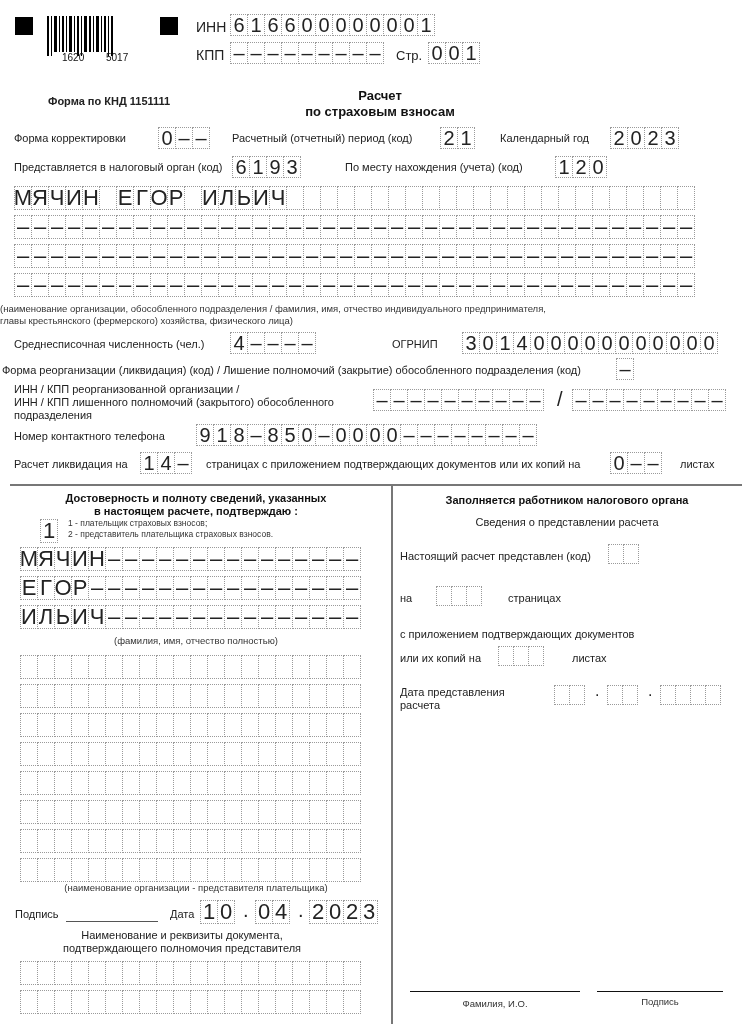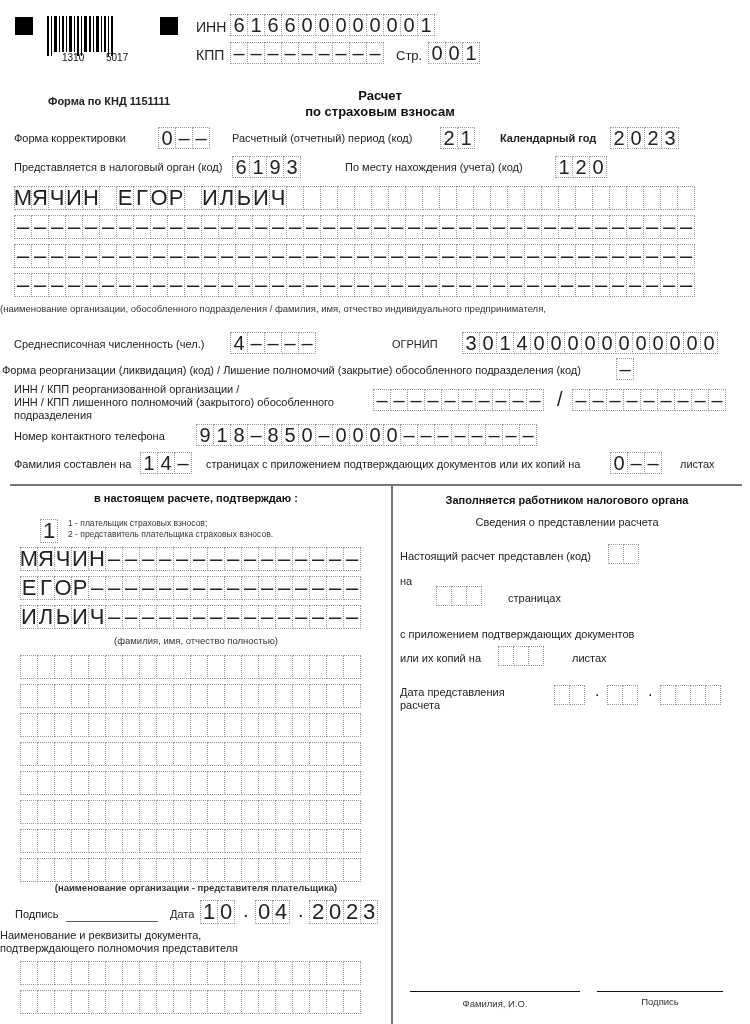--- a/index.html
+++ b/index.html
@@ -42,21 +42,21 @@
     <div class="bar" style="width:1px;height:40px"></div>
   <div class="bar" style="width:3px;height:36px"></div>
     <div class="bar" style="width:2px;height:36px"></div>
   <div class="bar" style="width:1px;height:36px"></div>
     <div class="bar" style="width:3px;height:36px"></div>
   <div class="bar" style="width:1px;height:36px"></div>
     <div class="bar" style="width:2px;height:36px"></div>
   <div class="bar" style="width:1px;height:40px"></div>
     <div class="bar" style="width:2px;height:40px"></div>
 </div>
-<div class="abs" style="left:62px;top:52px;font-size:10px;">1310</div>
+<div class="abs" style="left:62px;top:52px;font-size:10px;">1620</div>
 <div class="abs" style="left:106px;top:52px;font-size:10px;">5017</div>
 <div class="square" style="left:160px;top:17px;"></div>
 
 <div class="abs lbl" style="left:196px;top:19px;font-size:14px;">ИНН</div>
 <div class="grid" style="left:230px;top:14px;" id="g-inn">
     <div class="cell md">6</div>
     <div class="cell md">1</div>
     <div class="cell md">6</div>
     <div class="cell md">6</div>
     <div class="cell md">0</div>
@@ -98,21 +98,21 @@
 <div class="grid" style="left:158px;top:127px;" id="g-corr">
     <div class="cell md">0</div>
     <div class="cell md">–</div>
     <div class="cell md">–</div>
   </div>
 <div class="abs lbl" style="left:232px;top:132px;">Расчетный (отчетный) период (код)</div>
 <div class="grid" style="left:440px;top:127px;" id="g-period">
     <div class="cell md">2</div>
     <div class="cell md">1</div>
   </div>
-<div class="abs lbl" style="left:500px;top:132px;font-weight:bold;">Календарный год</div>
+<div class="abs lbl" style="left:500px;top:132px;">Календарный год</div>
 <div class="grid" style="left:610px;top:127px;" id="g-year">
     <div class="cell md">2</div>
     <div class="cell md">0</div>
     <div class="cell md">2</div>
     <div class="cell md">3</div>
   </div>
 
 <div class="abs lbl" style="left:14px;top:161px;">Представляется в налоговый орган (код)</div>
 <div class="grid" style="left:232px;top:156px;" id="g-tax">
     <div class="cell md">6</div>
@@ -290,20 +290,21 @@
     <div class="cell lg">–</div>
     <div class="cell lg">–</div>
     <div class="cell lg">–</div>
     <div class="cell lg">–</div>
     <div class="cell lg">–</div>
     <div class="cell lg">–</div>
     <div class="cell lg">–</div>
   </div>
 <div class="abs small" style="left:0;top:303px;width:750px;text-align:left;line-height:12px;">
   <div>(наименование организации, обособленного подразделения / фамилия, имя, отчество индивидуального предпринимателя,</div>
+  <div>главы крестьянского (фермерского) хозяйства, физического лица)</div>
 </div>
 
 <div class="abs lbl" style="left:14px;top:338px;">Среднесписочная численность (чел.)</div>
 <div class="grid" style="left:230px;top:332px;" id="g-head">
     <div class="cell md">4</div>
     <div class="cell md">–</div>
     <div class="cell md">–</div>
     <div class="cell md">–</div>
     <div class="cell md">–</div>
   </div>
@@ -377,38 +378,39 @@
     <div class="cell md">–</div>
     <div class="cell md">–</div>
     <div class="cell md">–</div>
     <div class="cell md">–</div>
     <div class="cell md">–</div>
     <div class="cell md">–</div>
     <div class="cell md">–</div>
     <div class="cell md">–</div>
   </div>
 
-<div class="abs lbl" style="left:14px;top:458px;">Фамилия составлен на</div>
+<div class="abs lbl" style="left:14px;top:458px;">Расчет ликвидация на</div>
 <div class="grid" style="left:140px;top:452px;" id="g-pages">
     <div class="cell md">1</div>
     <div class="cell md">4</div>
     <div class="cell md">–</div>
   </div>
 <div class="abs lbl" style="left:206px;top:458px;">страницах с приложением подтверждающих документов или их копий на</div>
 <div class="grid" style="left:610px;top:452px;" id="g-sheets">
     <div class="cell md">0</div>
     <div class="cell md">–</div>
     <div class="cell md">–</div>
   </div>
 <div class="abs lbl" style="left:680px;top:458px;">листах</div>
 
 <div class="hline" style="left:10px;top:484px;width:732px;"></div>
 <div class="vline" style="left:391px;top:485px;height:539px;"></div>
 
 <div class="abs bold" style="left:0;top:492px;width:392px;text-align:center;font-size:11px;line-height:13px;">
+  <div>Достоверность и полноту сведений, указанных</div>
   <div>в настоящем расчете, подтверждаю :</div>
 </div>
 <div class="grid" style="left:40px;top:519px;" id="g-ctype">
     <div class="cell lg">1</div>
   </div>
 <div class="abs" style="left:68px;top:518px;font-size:8.5px;line-height:11px;color:#333;">
   <div>1 - плательщик страховых взносов;</div>
   <div>2 - представитель плательщика страховых взносов.</div>
 </div>
 
@@ -649,21 +651,21 @@
     <div class="cell lg"></div>
     <div class="cell lg"></div>
     <div class="cell lg"></div>
     <div class="cell lg"></div>
     <div class="cell lg"></div>
     <div class="cell lg"></div>
     <div class="cell lg"></div>
     <div class="cell lg"></div>
     <div class="cell lg"></div>
   </div>
-<div class="abs small" style="left:0;top:882px;width:392px;text-align:center;font-weight:bold;">(наименование организации - представителя плательщика)</div>
+<div class="abs small" style="left:0;top:882px;width:392px;text-align:center;">(наименование организации - представителя плательщика)</div>
 
 <div class="abs lbl" style="left:15px;top:908px;">Подпись</div>
 <div class="sigline" style="left:66px;top:921px;width:92px;background:#555;"></div>
 <div class="abs lbl" style="left:170px;top:908px;">Дата</div>
 <div class="grid" style="left:200px;top:900px;" id="g-dd">
     <div class="cell lg">1</div>
     <div class="cell lg">0</div>
   </div>
 <div class="sep" style="left:243px;top:899px;">.</div>
 <div class="grid" style="left:255px;top:900px;" id="g-mm">
@@ -671,21 +673,21 @@
     <div class="cell lg">4</div>
   </div>
 <div class="sep" style="left:298px;top:899px;">.</div>
 <div class="grid" style="left:309px;top:900px;" id="g-yy">
     <div class="cell lg">2</div>
     <div class="cell lg">0</div>
     <div class="cell lg">2</div>
     <div class="cell lg">3</div>
   </div>
 
-<div class="abs" style="left:0;top:929px;width:332px;font-size:11px;line-height:13px;color:#222;">
+<div class="abs" style="left:0;top:929px;width:332px;text-align:center;font-size:11px;line-height:13px;color:#222;padding-left:16px;">
   <div>Наименование и реквизиты документа,</div>
   <div>подтверждающего полномочия представителя</div>
 </div>
 <div class="grid" style="left:20px;top:961px;" id="g-doc0">
     <div class="cell lg"></div>
     <div class="cell lg"></div>
     <div class="cell lg"></div>
     <div class="cell lg"></div>
     <div class="cell lg"></div>
     <div class="cell lg"></div>
@@ -727,21 +729,21 @@
     <div class="cell lg"></div>
   </div>
 
 <div class="abs bold" style="left:392px;top:494px;width:350px;text-align:center;font-size:11px;">Заполняется работником налогового органа</div>
 <div class="abs lbl" style="left:392px;top:516px;width:350px;text-align:center;">Сведения о представлении расчета</div>
 <div class="abs lbl" style="left:400px;top:550px;">Настоящий расчет представлен (код)</div>
 <div class="grid" style="left:608px;top:544px;" id="g-tcode">
     <div class="cell sm"></div>
     <div class="cell sm"></div>
   </div>
-<div class="abs lbl" style="left:400px;top:575px;">на</div>
+<div class="abs lbl" style="left:400px;top:592px;">на</div>
 <div class="grid" style="left:436px;top:586px;" id="g-tpages">
     <div class="cell sm"></div>
     <div class="cell sm"></div>
     <div class="cell sm"></div>
   </div>
 <div class="abs lbl" style="left:508px;top:592px;">страницах</div>
 <div class="abs lbl" style="left:400px;top:628px;">с приложением подтверждающих документов</div>
 <div class="abs lbl" style="left:400px;top:652px;">или их копий на</div>
 <div class="grid" style="left:498px;top:646px;" id="g-tsheets">
     <div class="cell sm"></div>

